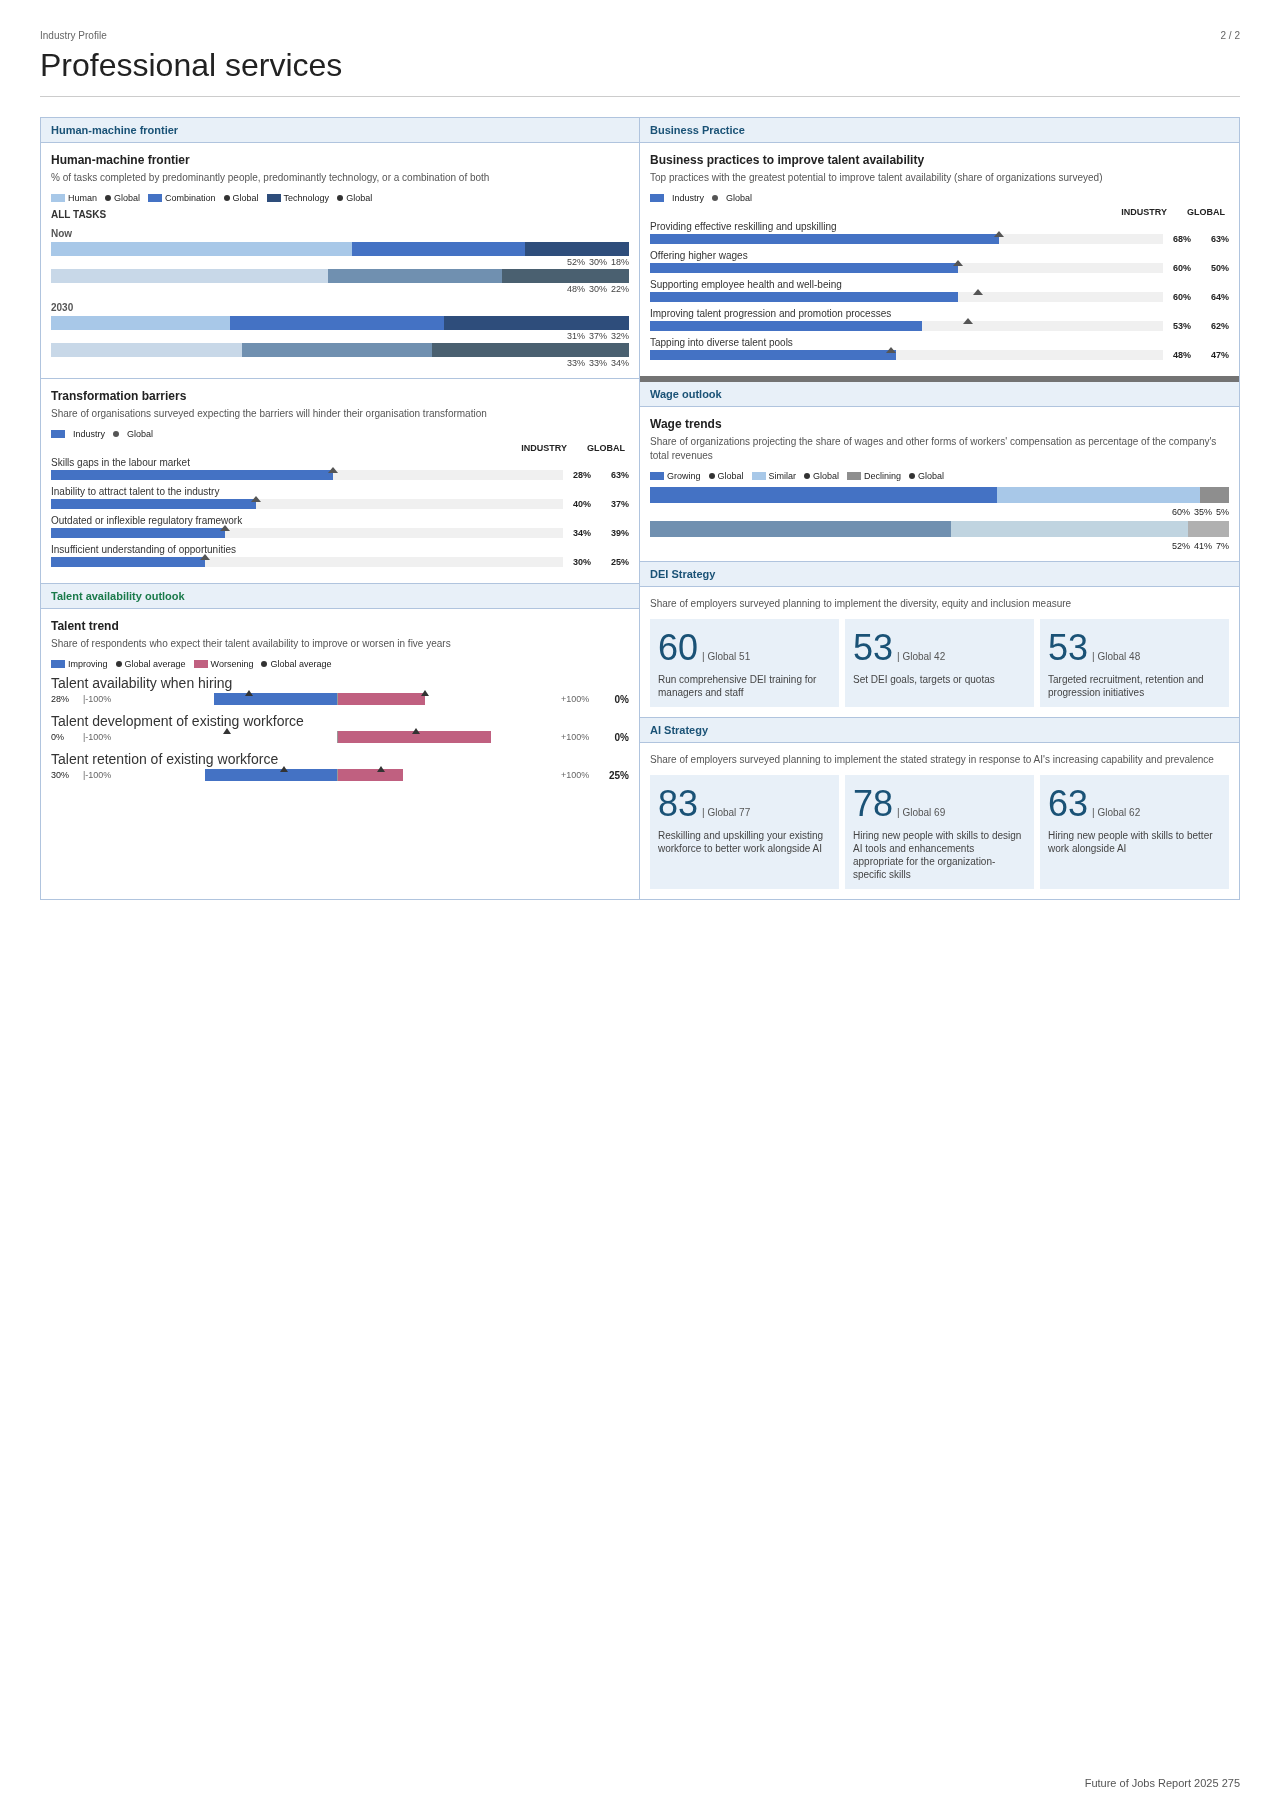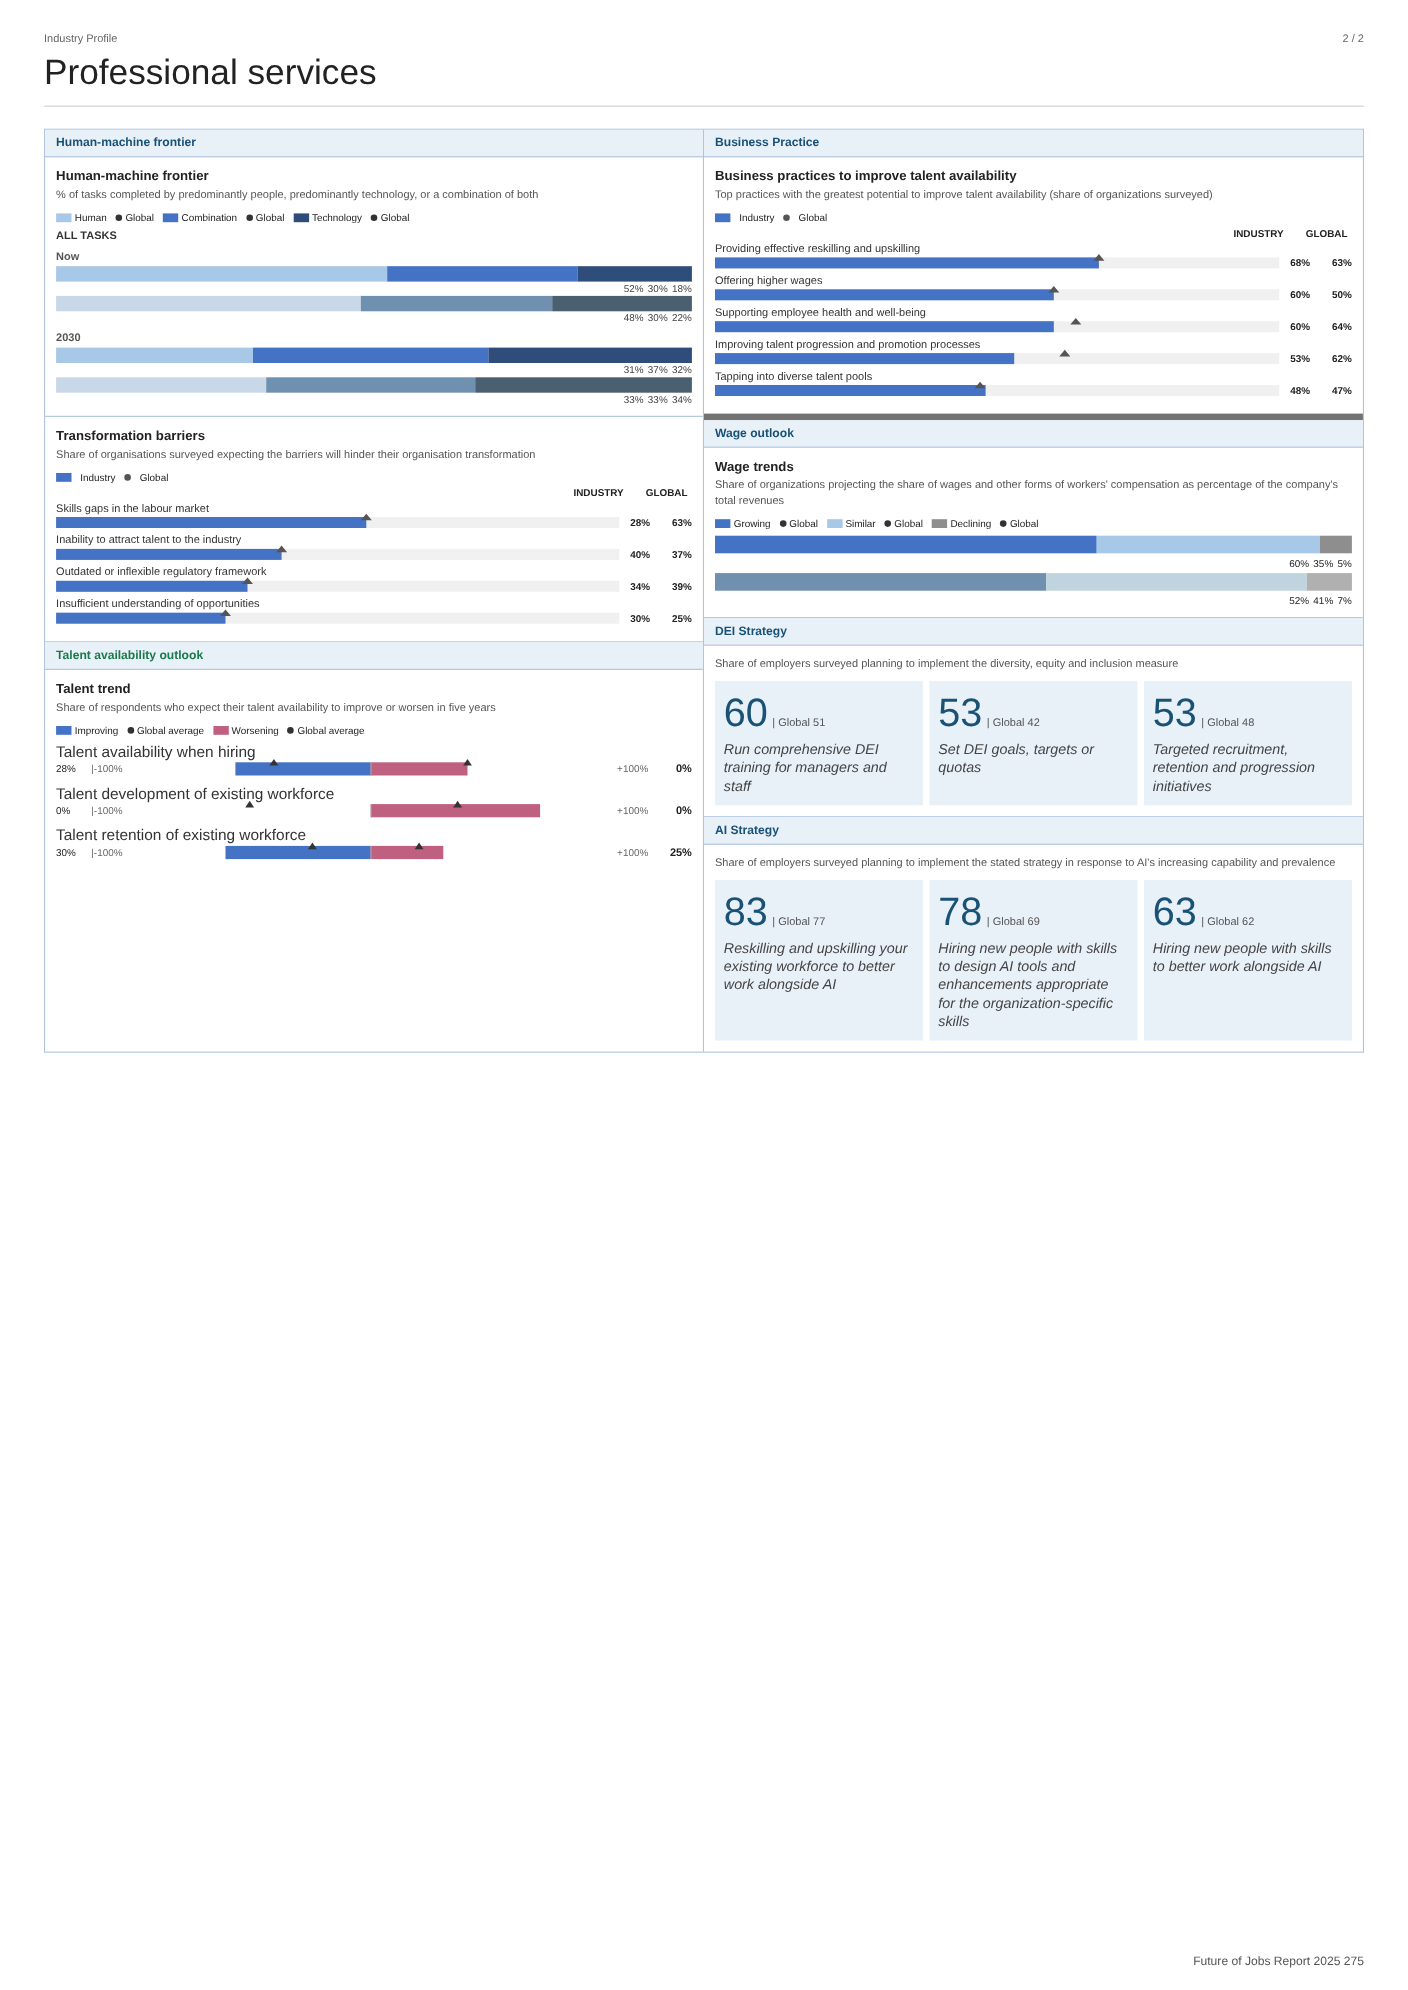--- a/index.html
+++ b/index.html
@@ -35,21 +35,21 @@
     .talent-bar-label { font-size: 14px; color: #333; margin-bottom: 2px; }
     
     .wage-stacked { display: flex; height: 16px; width: 100%; margin: 4px 0; }
     .wage-values { font-size: 9px; display: flex; gap: 4px; justify-content: flex-end; margin-top: 1px; }
     
     .big-number-grid { display: grid; grid-template-columns: 1fr 1fr 1fr; gap: 6px; margin-top: 8px; }
     .big-number-card { background: #e8f0f8; padding: 8px; }
     .big-number-top { display: flex; align-items: baseline; gap: 4px; }
     .big-number-main { font-size: 36px; font-weight: 300; color: #1a5276; }
     .big-number-global { font-size: 10px; color: #555; }
-    .big-number-desc { font-size: 13px; color: #444; margin-top: 4px; line-height: 1.3; font-style: italic; }
+    .big-number-desc { font-size: 10px; color: #444; margin-top: 4px; line-height: 1.3; }
     .footer { position: absolute; bottom: 20px; right: 40px; font-size: 11px; color: #555; }
   </style>
 </head>
 <body>
 
 <div class="page">
 
   <div class="page-meta">
     <span>Industry Profile</span>
     <span>2 / 2</span>

